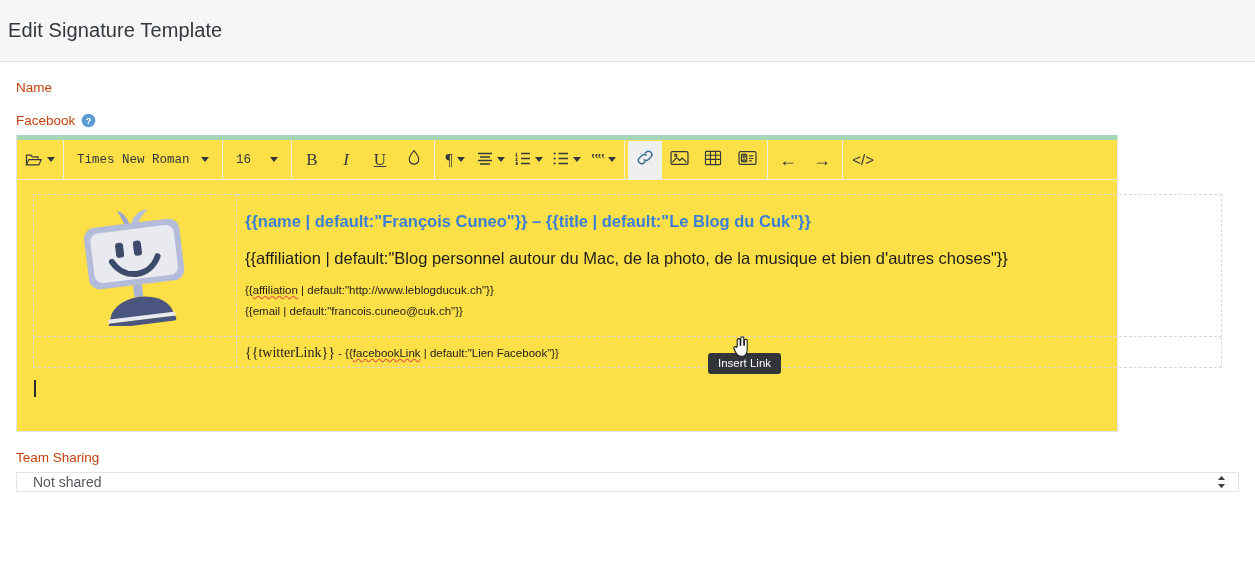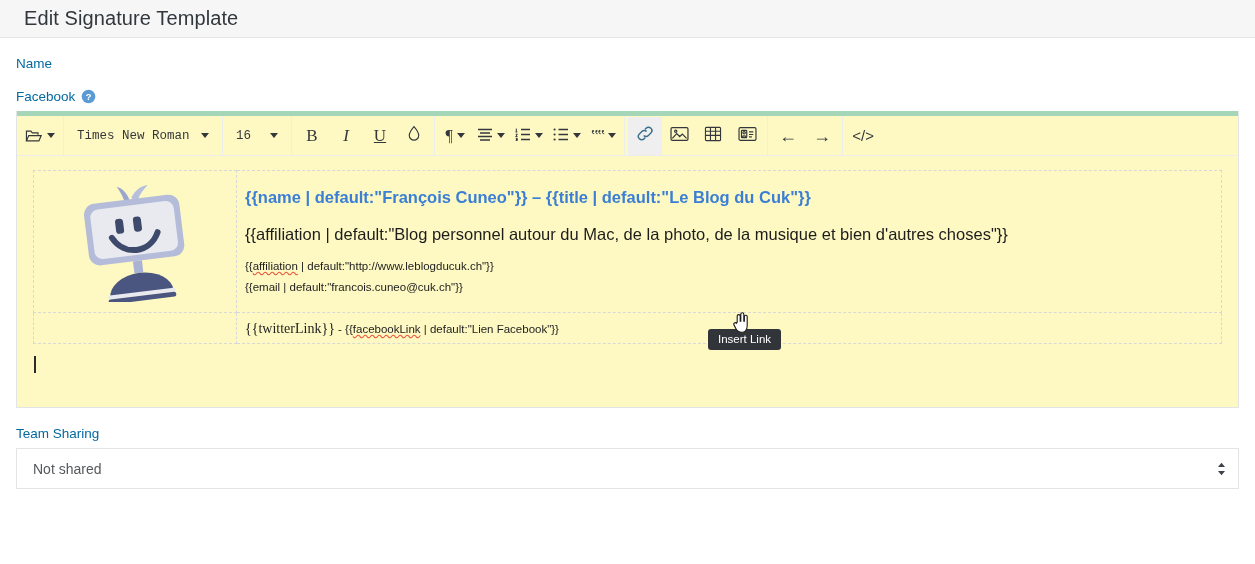--- a/index.html
+++ b/index.html
@@ -8,40 +8,40 @@
     width: 1255px;
     height: 564px;
     background: #ffffff;
     font-family: "Liberation Sans", sans-serif;
     color: #2f3337;
     overflow: hidden;
   }
 
   
   .page-header {
-    height: 38px;
+    height: 62px;
     background: #f6f6f7;
     border-bottom: 1px solid #e4e5e7;
     display: flex;
     align-items: center;
-    padding: 0 24px;
+    padding: 0 8px;
   }
   .page-header h1 {
     margin: 0;
     font-size: 20px;
     font-weight: 400;
     color: #32373c;
     letter-spacing: .1px;
   }
 
   
   .form-area { padding: 0 16px; }
   .field-label {
     font-size: 13.5px;
-    color: #0369a1;
+    color: #c2410c;
     margin: 18px 0 7px 0;
     display: flex;
     align-items: center;
     gap: 6px;
   }
   .help-icon {
     width: 15px; height: 15px;
     display: inline-block;
     vertical-align: middle;
   }
@@ -62,24 +62,24 @@
     font-family: "Liberation Sans", sans-serif;
     font-size: 14px;
     color: #55595d;
     padding: 0 0 0 16px;
     width: 100%;
     background: transparent;
   }
 
   
   .editor {
-    width: 1223px;
+    width: 1102px;
     border: 1px solid #e3e4e6;
     border-top: 0;
-    background: #fef9c3;
+    background: #fde047;
     position: relative;
   }
   .editor-accent {
     height: 5px;
     background: #a5d6b7;
     width: 100%;
   }
   .toolbar {
     height: 40px;
     border-bottom: 1px solid #eceded;
@@ -206,21 +206,21 @@
     display: inline-block;
     width: 2px;
     height: 17px;
     background: #2b2b2b;
     margin: 12px 0 0 1px;
   }
 
   
   .select-wrap {
     width: 1223px;
-    height: 41px;
+    height: 20px;
     border: 1px solid #e3e4e6;
     background: #fff;
     display: flex;
     align-items: center;
     padding: 0 12px 0 16px;
     position: relative;
   }
   .select-wrap .value {
     font-size: 14px;
     color: #55595d;

